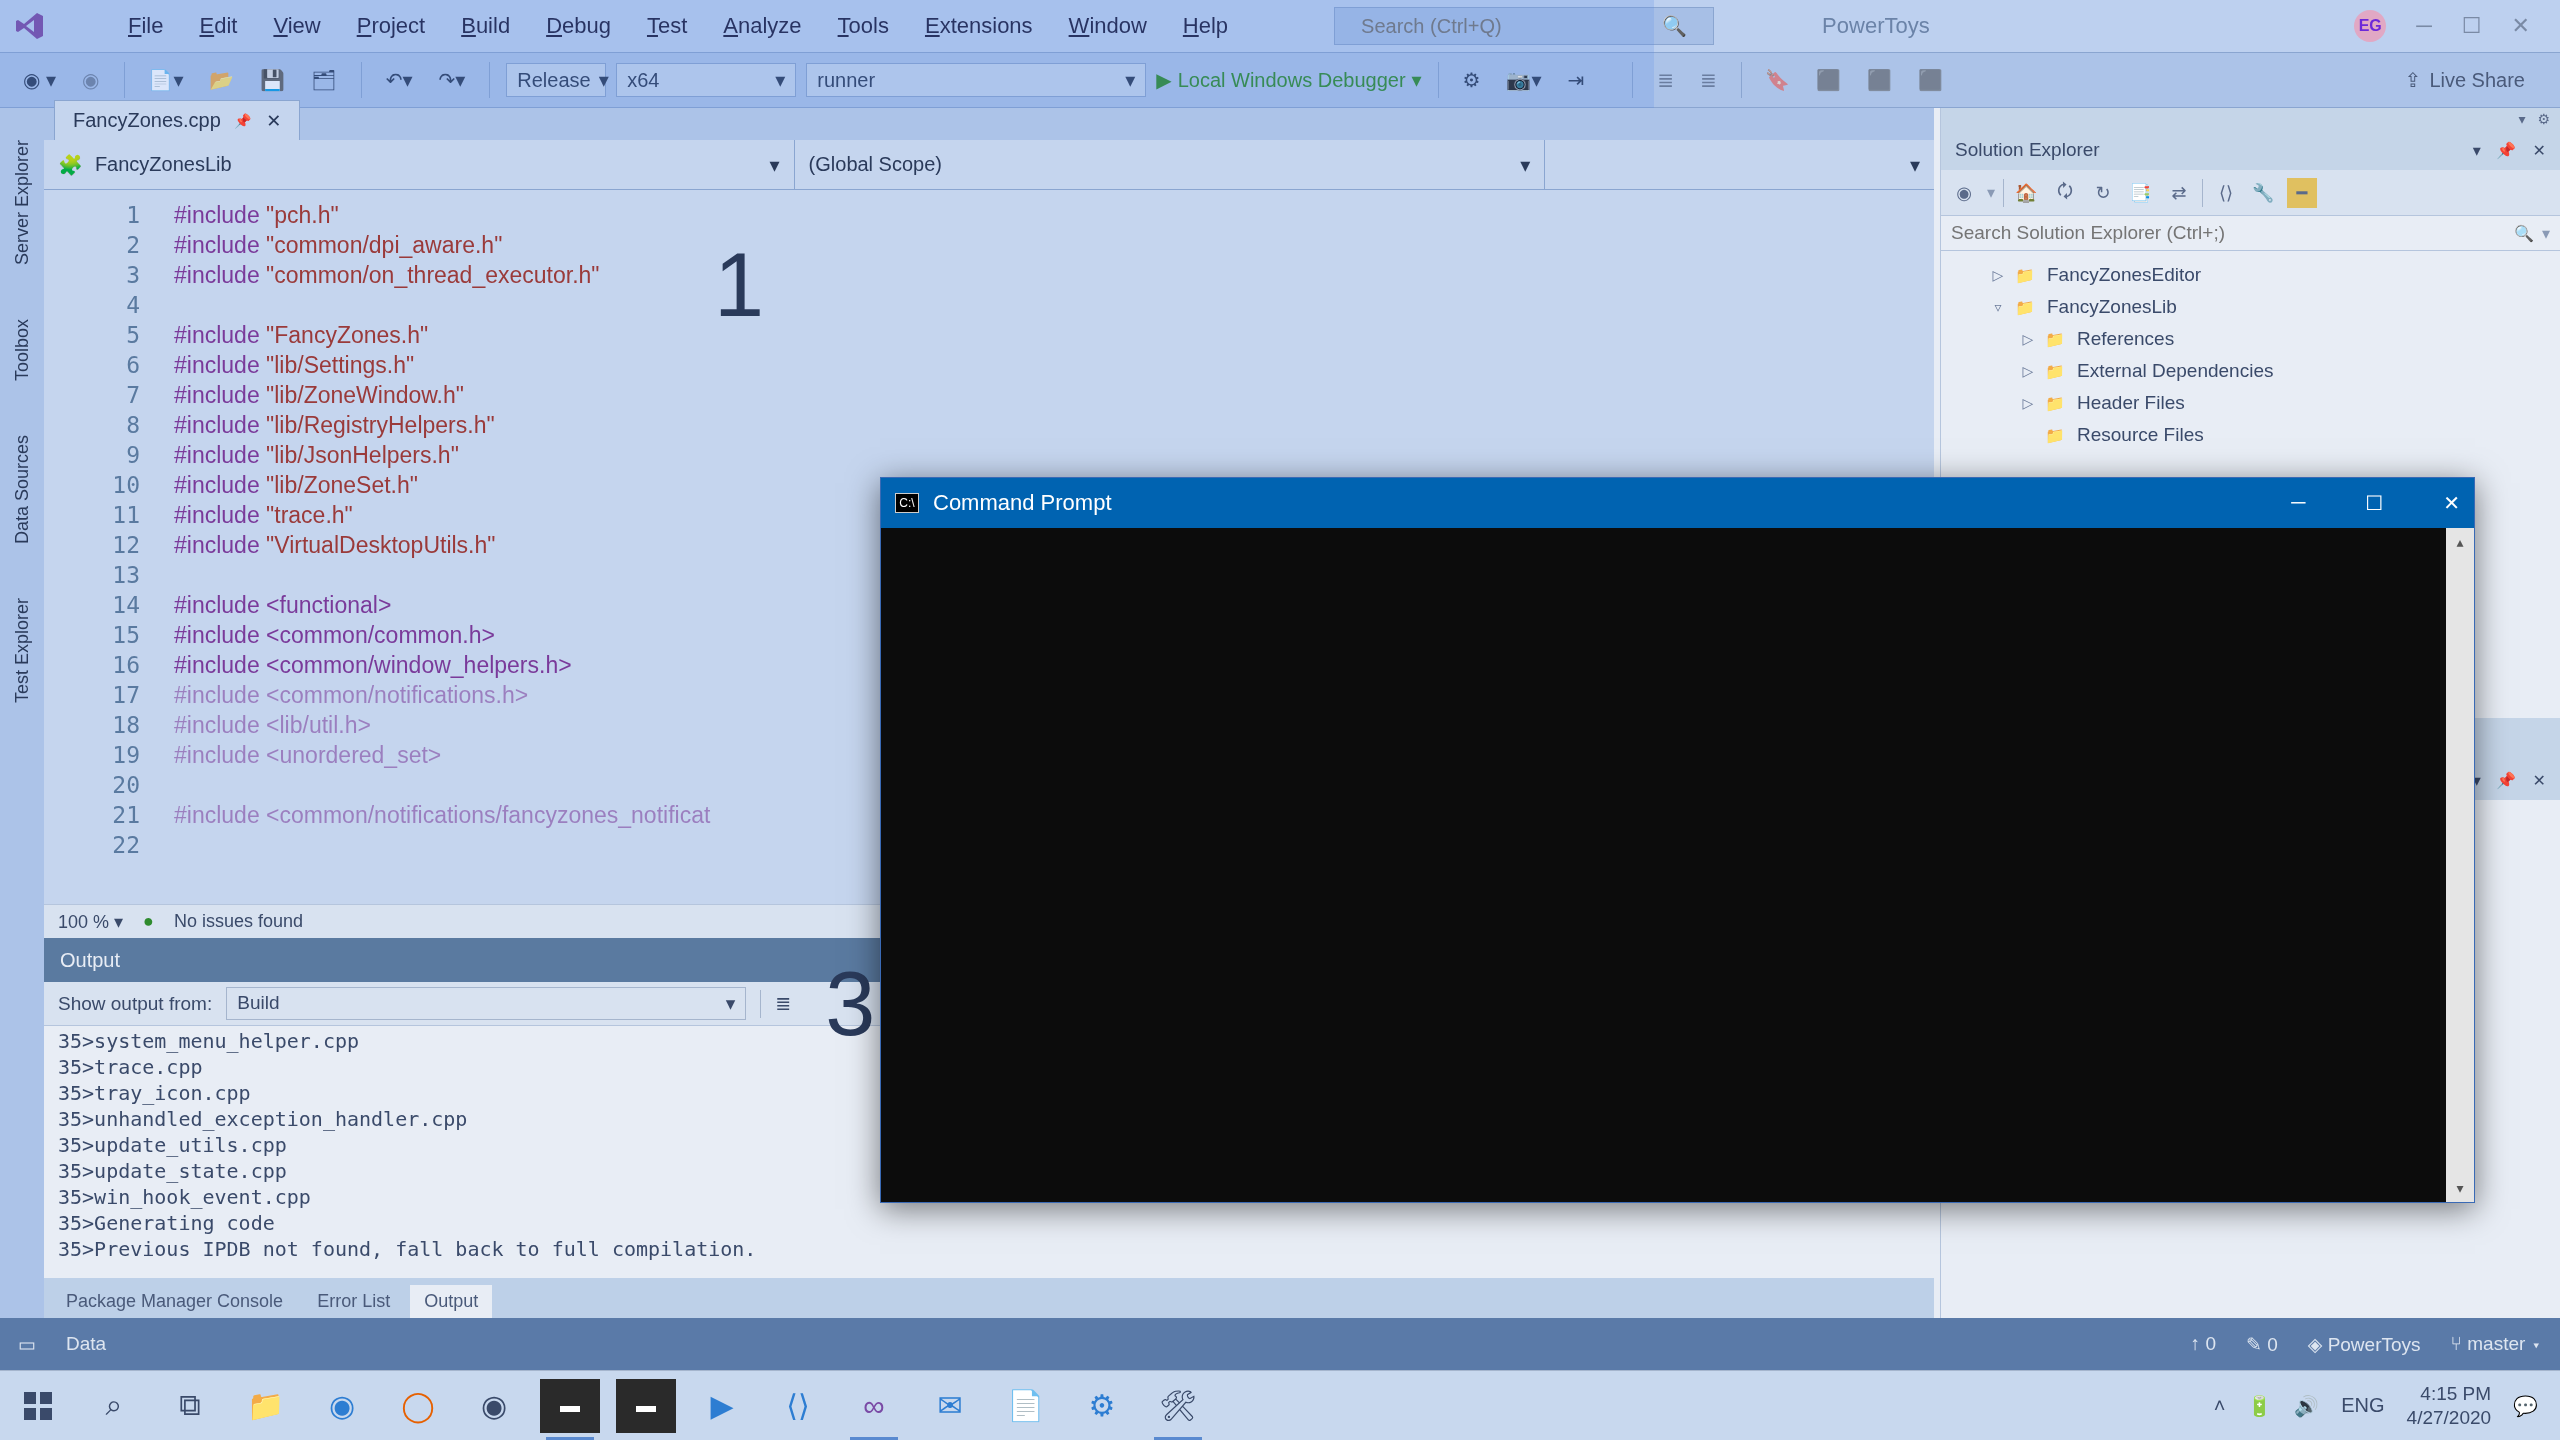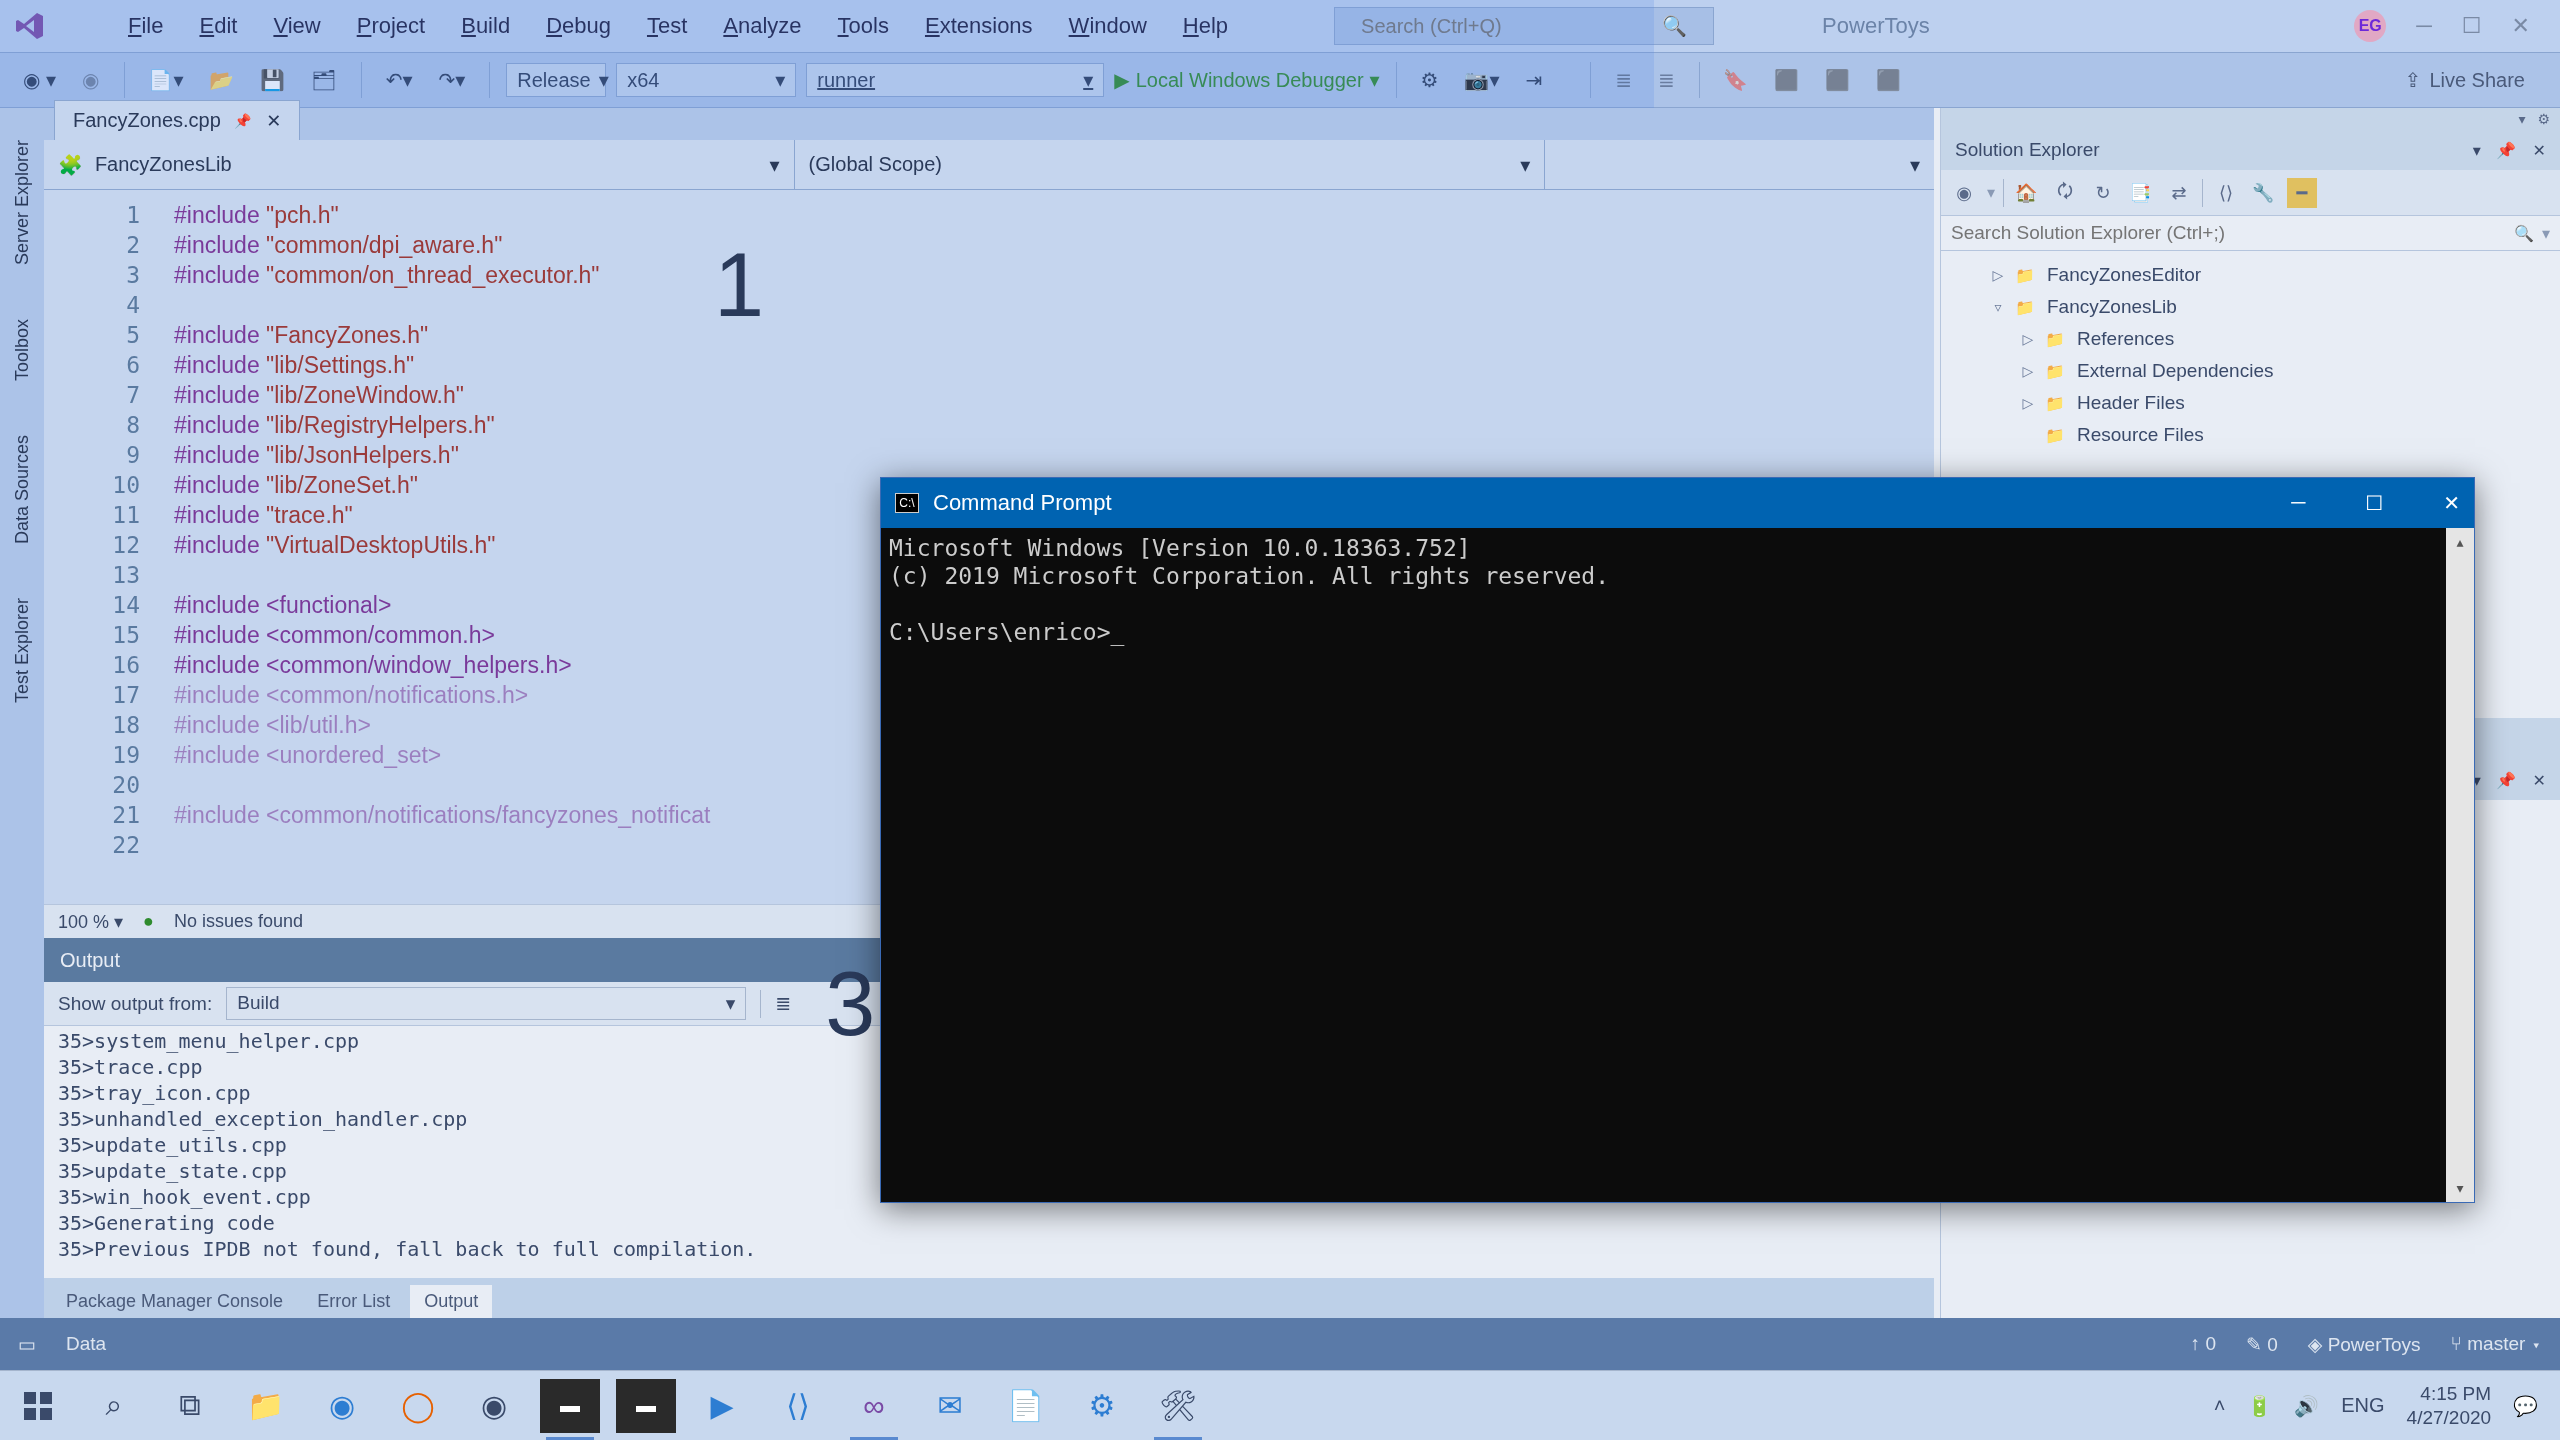--- a/index.html
+++ b/index.html
@@ -20,21 +20,21 @@
 .avatar { width: 32px; height: 32px; border-radius: 50%; background: #e1a8c4; color: #6d28d9; display: flex; align-items: center; justify-content: center; font-size: 16px; font-weight: 600; }
 .win-btns { display: flex; gap: 30px; color: #7a8aa5; font-size: 22px; }
 
 
 .toolbar { height: 56px; background: #acc3e8; border-top: 1px solid #8aa5d0; border-bottom: 1px solid #8aa5d0; display: flex; align-items: center; padding: 0 15px; gap: 10px; font-size: 20px; }
 .toolbar .sep { width: 1px; height: 36px; background: #8aa5d0; margin: 0 6px; }
 .toolbar .btn { padding: 4px 8px; color: #2a3a5a; }
 .toolbar .dropdown { background: #c5d5ee; border: 1px solid #8aa5d0; padding: 4px 10px; display: flex; align-items: center; gap: 8px; color: #2a3a5a; }
 .toolbar .dropdown.small { width: 100px; }
 .toolbar .dropdown.med { width: 180px; }
-.toolbar .dropdown.big { width: 298px; text-decoration: underline; }
+.toolbar .dropdown.big { width: 340px; }
 .toolbar .run { color: #2e8b2e; display: flex; align-items: center; gap: 6px; }
 .toolbar .live { margin-left: auto; color: #4a5a7a; display: flex; align-items: center; gap: 8px; padding-right: 20px; }
 
 
 .left-tabs { position: absolute; left: 0; top: 108px; width: 44px; bottom: 52px; background: #acc3e8; display: flex; flex-direction: column; align-items: center; padding-top: 20px; gap: 30px; }
 .left-tabs .vtab { writing-mode: vertical-rl; transform: rotate(180deg); font-size: 18px; color: #2a3a5a; padding: 12px 4px; cursor: pointer; }
 
 
 .editor-col { position: absolute; left: 44px; top: 108px; width: 1890px; bottom: 52px; display: flex; flex-direction: column; }
 
@@ -359,24 +359,20 @@
 <div class="cmd-window">
   <div class="cmd-title">
     <span class="ico">C:\</span>
     <span>Command Prompt</span>
     <div class="win-controls">
       <span>─</span>
       <span>☐</span>
       <span>✕</span>
     </div>
   </div>
-  <div class="cmd-body">Microsoft Windows [Version 10.0.18363.752]
-(c) 2019 Microsoft Corporation. All rights reserved.
-
-C:\Users\enrico&gt;_</div>
   <div class="cmd-scroll">
     <div class="up">▴</div>
       <div class="down">▾</div>
   </div>
 </div>
 
 <div class="taskbar">
   <div class="tbtn">
       <svg width="28" height="28" viewBox="0 0 28 28">
         <rect x="0" y="0" width="12" height="12" fill="#3a4a6a"></rect>

